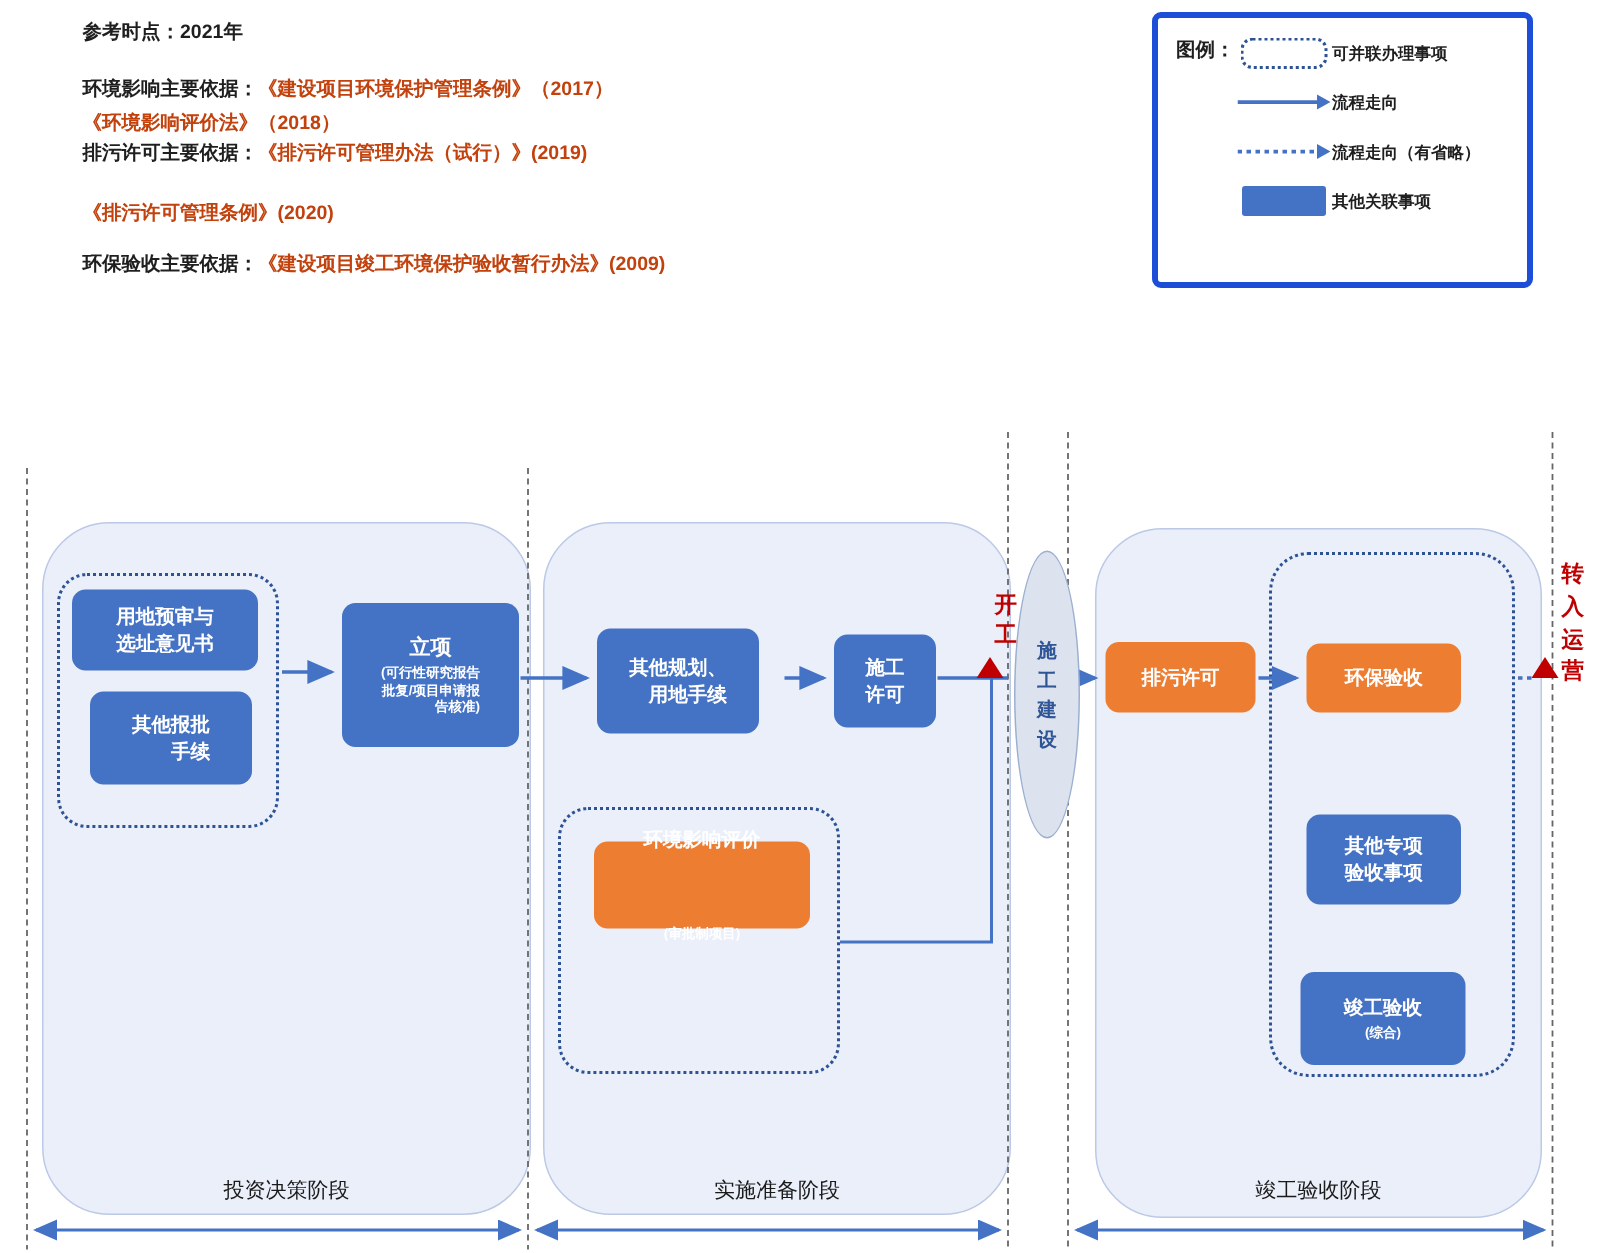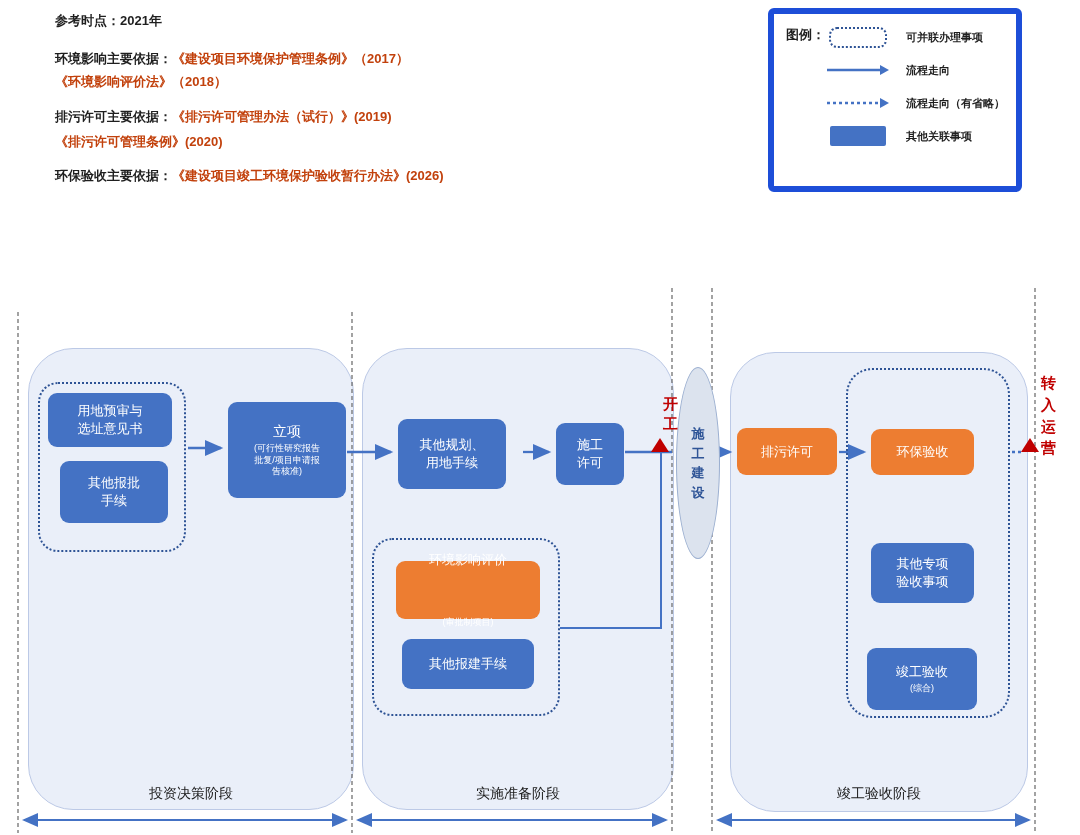--- a/index.html
+++ b/index.html
@@ -6,45 +6,45 @@
   body { background:#ffffff; font-family:"Liberation Sans","DejaVu Sans",sans-serif; }
   .canvas { position:relative; width:1080px; height:835px; background:#fff; overflow:hidden; }
 
   
   .hdr-line { position:absolute; left:55px; font-size:13px; font-weight:700; white-space:nowrap; }
   .hdr-label { color:#1f1f1f; }
   .hdr-law   { color:#c2410c; }
 
   
   .legend { position:absolute; left:768px; top:8px; width:254px; height:184px;
-            border:6px solid #1d4ed8; border-radius:6px; background:#fff; }
+            border:4px solid #1d4ed8; border-radius:6px; background:#fff; }
   .legend-title { position:absolute; left:12px; top:12px; font-size:13px; font-weight:700; color:#1f1f1f; }
   .legend-items { position:absolute; left:52px; top:12px; display:flex; flex-direction:column; gap:11px; }
-  .legend-row { display:flex; align-items:center; gap:16px; height:22px; }
+  .legend-row { display:flex; align-items:center; height:22px; }
   .legend-iconwrap { width:64px; display:flex; align-items:center; justify-content:center; }
   .legend-label { font-size:11px; font-weight:700; color:#1f1f1f; white-space:nowrap; }
   .icon-dotted-box { width:58px; height:21px; border:2px dotted #2E5395; border-radius:8px; }
   .icon-orange-box { width:56px; height:20px; background:#ED7D31; border-radius:2px; }
   .icon-blue-box   { width:56px; height:20px; background:#4472C4; border-radius:2px; }
 
   
   .phase { position:absolute; background:#EAEFF9; border:1.5px solid #BCC9E6; border-radius:45px; }
   .phase1 { left:28px;  top:348px; width:326px; height:462px; }
   .phase2 { left:362px; top:348px; width:312px; height:462px; }
   .phase3 { left:730px; top:352px; width:298px; height:460px; }
 
   
   .dgroup { position:absolute; border:2.5px dotted #2E5395; border-radius:20px; background:transparent; }
   .g1 { left:38px;  top:382px; width:148px; height:170px; }
   .g2 { left:372px; top:538px; width:188px; height:178px; }
   .g3 { left:846px; top:368px; width:164px; height:350px; border-radius:26px; }
 
   
   .node { position:absolute; display:flex; flex-direction:column; align-items:center; justify-content:center;
-          color:#fff; font-weight:400; text-align:center; border-radius:9px;
+          color:#fff; font-weight:700; text-align:right; border-radius:9px;
           white-space:pre-line; line-height:1.35; font-size:13px; z-index:4; }
   .blue   { background:#4472C4; }
   .orange { background:#ED7D31; }
   .node .sub { font-size:9px; line-height:1.3; margin-top:2px; white-space:pre-line; }
 
   .n-land     { left:48px;  top:393px; width:124px; height:54px; }
   .n-other1   { left:60px;  top:461px; width:108px; height:62px; }
   .n-lixiang  { left:228px; top:402px; width:118px; height:96px; font-size:14px; }
   .n-plan     { left:398px; top:419px; width:108px; height:70px; }
   .n-permit   { left:556px; top:423px; width:68px;  height:62px; }
@@ -87,27 +87,27 @@
 
 <div class="canvas">
 
   <div class="hdr-line hdr-label" style="top:12px">参考时点：2021年</div>
 
   <div class="hdr-line" style="top:50px">
     <span class="hdr-label">环境影响主要依据：</span><span class="hdr-law">《建设项目环境保护管理条例》（2017）</span>
   </div>
   <div class="hdr-line hdr-law" style="top:73px">《环境影响评价法》（2018）</div>
 
-  <div class="hdr-line" style="top:108px">
+  <div class="hdr-line" style="top:93px">
     <span class="hdr-label">排污许可主要依据：</span><span class="hdr-law">《排污许可管理办法（试行）》(2019)</span>
   </div>
   <div class="hdr-line hdr-law" style="top:133px">《排污许可管理条例》(2020)</div>
 
   <div class="hdr-line" style="top:167px">
-    <span class="hdr-label">环保验收主要依据：</span><span class="hdr-law">《建设项目竣工环境保护验收暂行办法》(2026)</span>
+    <span class="hdr-label">环保验收主要依据：</span><span class="hdr-law">《建设项目竣工环境保护验收暂行办法》(2009)</span>
   </div>
 
   <div class="legend">
     <div class="legend-title">图例：</div>
     <div class="legend-items">
       <div class="legend-row">
         <span class="legend-iconwrap">
             <span class="icon-dotted-box"></span>
           </span>
         <span class="legend-label">可并联办理事项</span>
@@ -192,21 +192,20 @@
   </div>
 
   <div class="node blue n-plan">其他规划、
 用地手续</div>
   <div class="node blue n-permit">施工
 许可</div>
   <div class="node orange n-eia">
     <span>环境影响评价</span>
     <span class="sub">(审批制项目)</span>
   </div>
-  <div class="node blue n-filing">其他报建手续</div>
 
   <div class="vlabel v-start">开
 工</div>
   <div class="tri-up tri-start"></div>
   <div class="ellipse">施
 工
 建
 设</div>
 
   <div class="node orange n-paiwu">排污许可</div>

